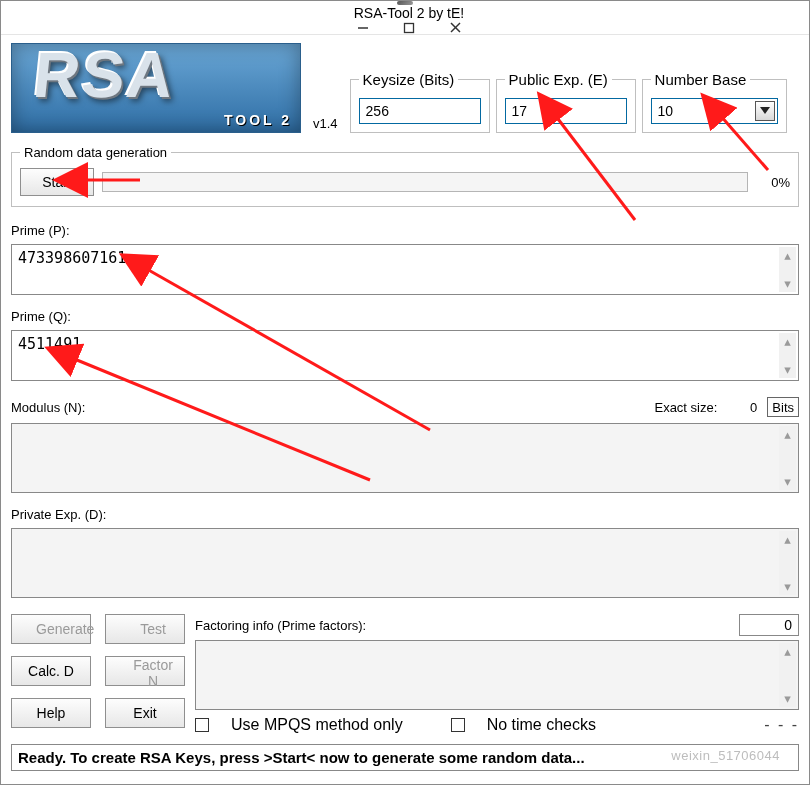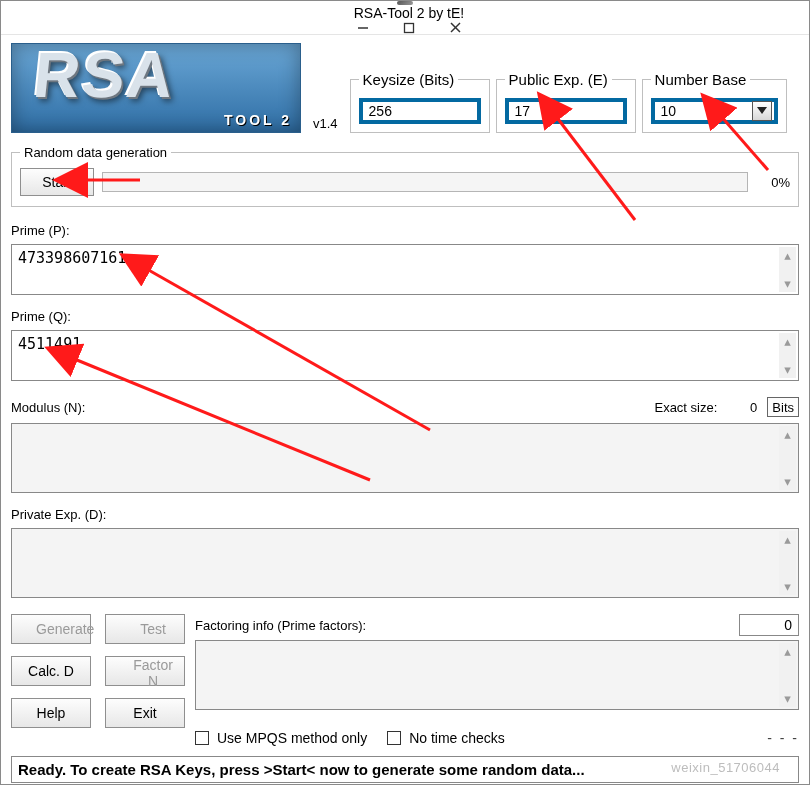--- a/index.html
+++ b/index.html
@@ -99,21 +99,21 @@
     margin: 0;
     padding: 10px 8px 8px 8px;
   }
   fieldset.top legend { padding: 0 4px; font-size: 15px; }
   .fs-keysize { width: 140px; }
   .fs-pubexp  { width: 140px; }
   .fs-base    { width: 145px; }
   input.txt, .combo {
     width: 100%;
     height: 26px;
-    border: 4px solid #0369a1;
+    border: 1px solid #0369a1;
     padding: 2px 6px;
     font-size: 14px;
     background: #fff;
   }
   .combo {
     display: flex; align-items: center; justify-content: space-between;
     padding-right: 2px;
   }
   .combo .cbtn {
     width: 20px; height: 20px;
@@ -208,23 +208,23 @@
   .factorhdr .flabel { flex:1; }
   .factorhdr .fcount {
     width: 60px; height: 22px;
     border: 1px solid #888;
     text-align: right;
     padding: 2px 6px;
     font-size: 14px;
     background:#fff;
   }
   .checksrow {
-    display:flex; align-items:center; gap: 4px;
-    margin-top: 20px;
-    font-size: 14px;
+    display:flex; align-items:center; gap: 18px;
+    margin-top: 6px;
+    font-size: 16px;
   }
   .checksrow .dash { margin-left:auto; letter-spacing:2px; color:#444; }
   .chk {
     width: 14px; height: 14px;
     border: 1px solid #333;
     display:inline-block;
     background:#fff;
     vertical-align:middle;
     margin-right:4px;
   }

